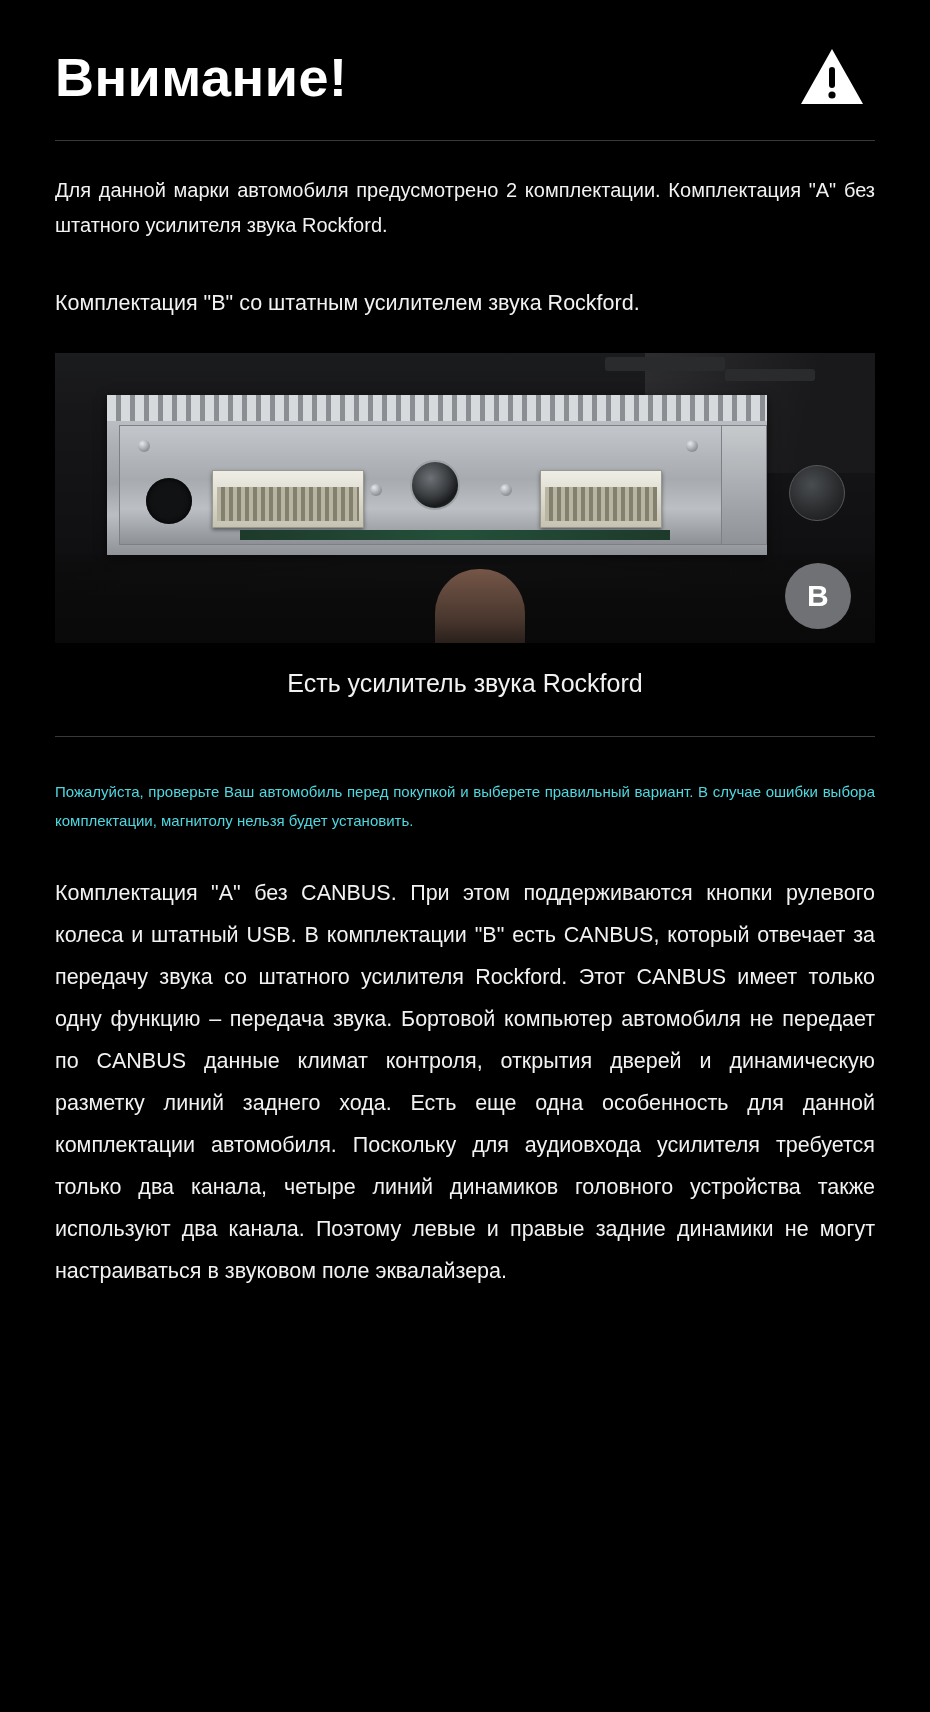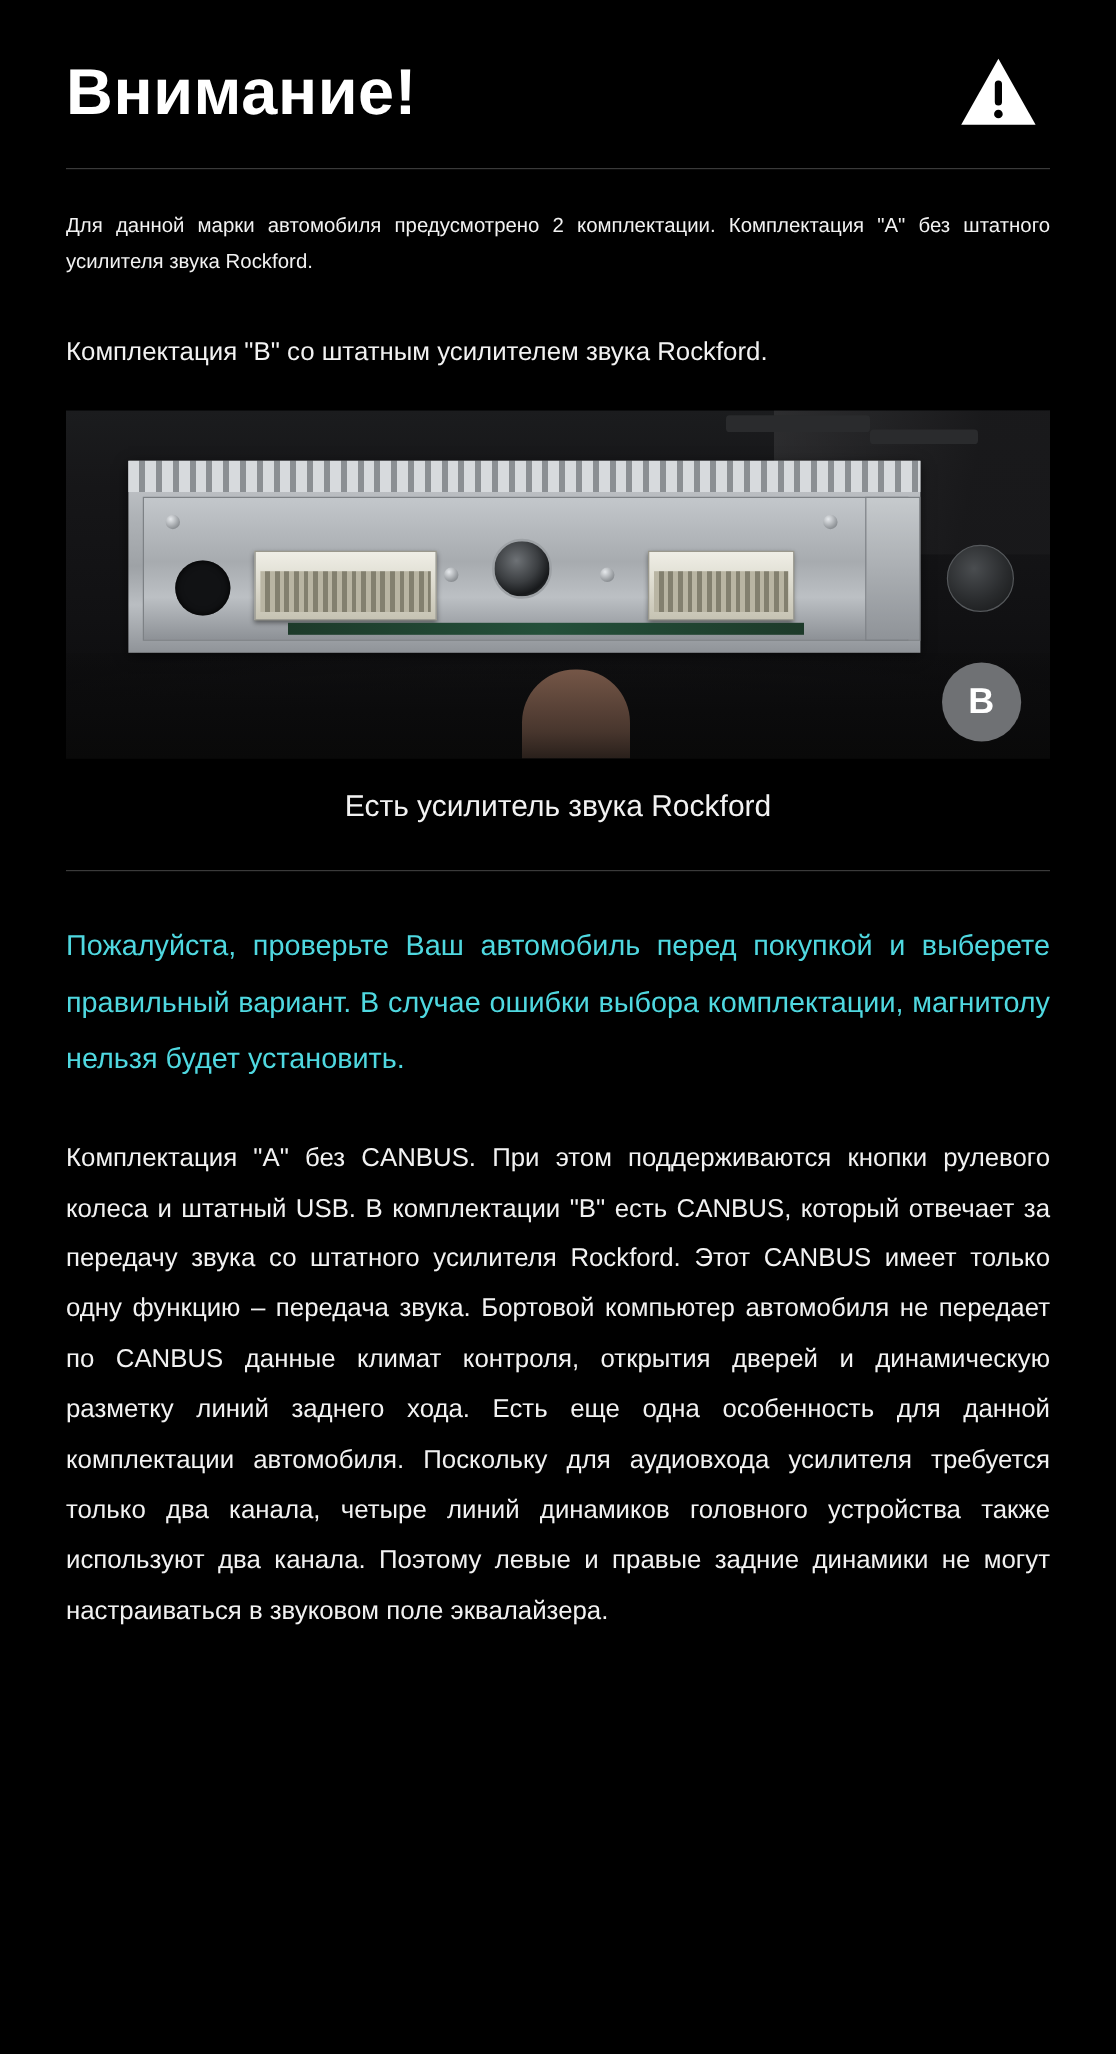--- a/index.html
+++ b/index.html
@@ -50,21 +50,21 @@
     width: 100%;
     margin: 18px 0 0 0;
   }
   
   .intro {
     margin-top: 32px;
   }
   .p-just {
     text-align: justify;
     text-align-last: left;
-    font-size: 17px;
+    font-size: 20px;
     line-height: 1.75;
     color: #f2f2f2;
     margin: 0;
   }
   .p-line {
     font-size: 21.5px;
     line-height: 1.75;
     color: #f2f2f2;
     margin: 0;
   }
@@ -223,21 +223,21 @@
   }
   .divider2 {
     height: 1px;
     background: #3a3a3a;
     width: 100%;
     margin-top: 38px;
   }
   
   .notice {
     margin-top: 40px;
-    font-size: 24px;
+    font-size: 15px;
     line-height: 1.95;
     color: #4fd8e0;
     text-align: justify;
     text-align-last: left;
   }
   
   .body-text {
     margin-top: 38px;
     font-size: 21.5px;
     line-height: 1.95;

